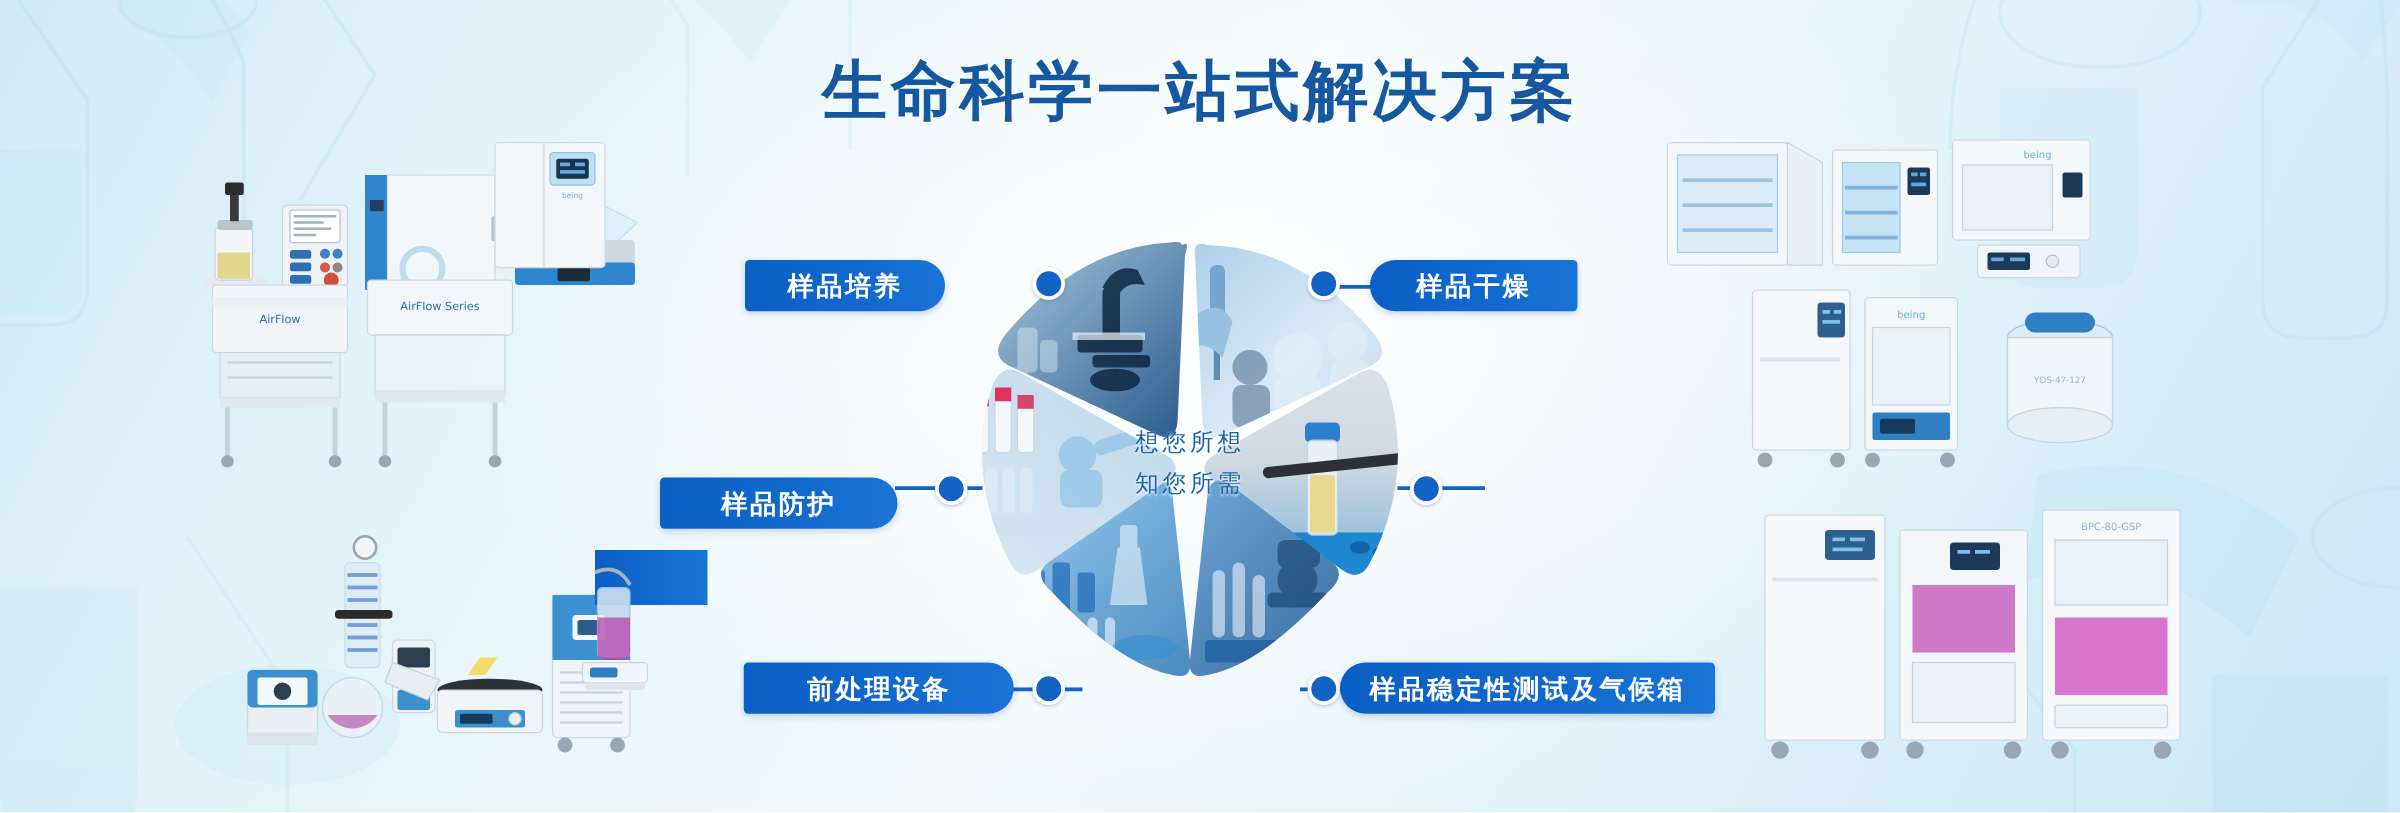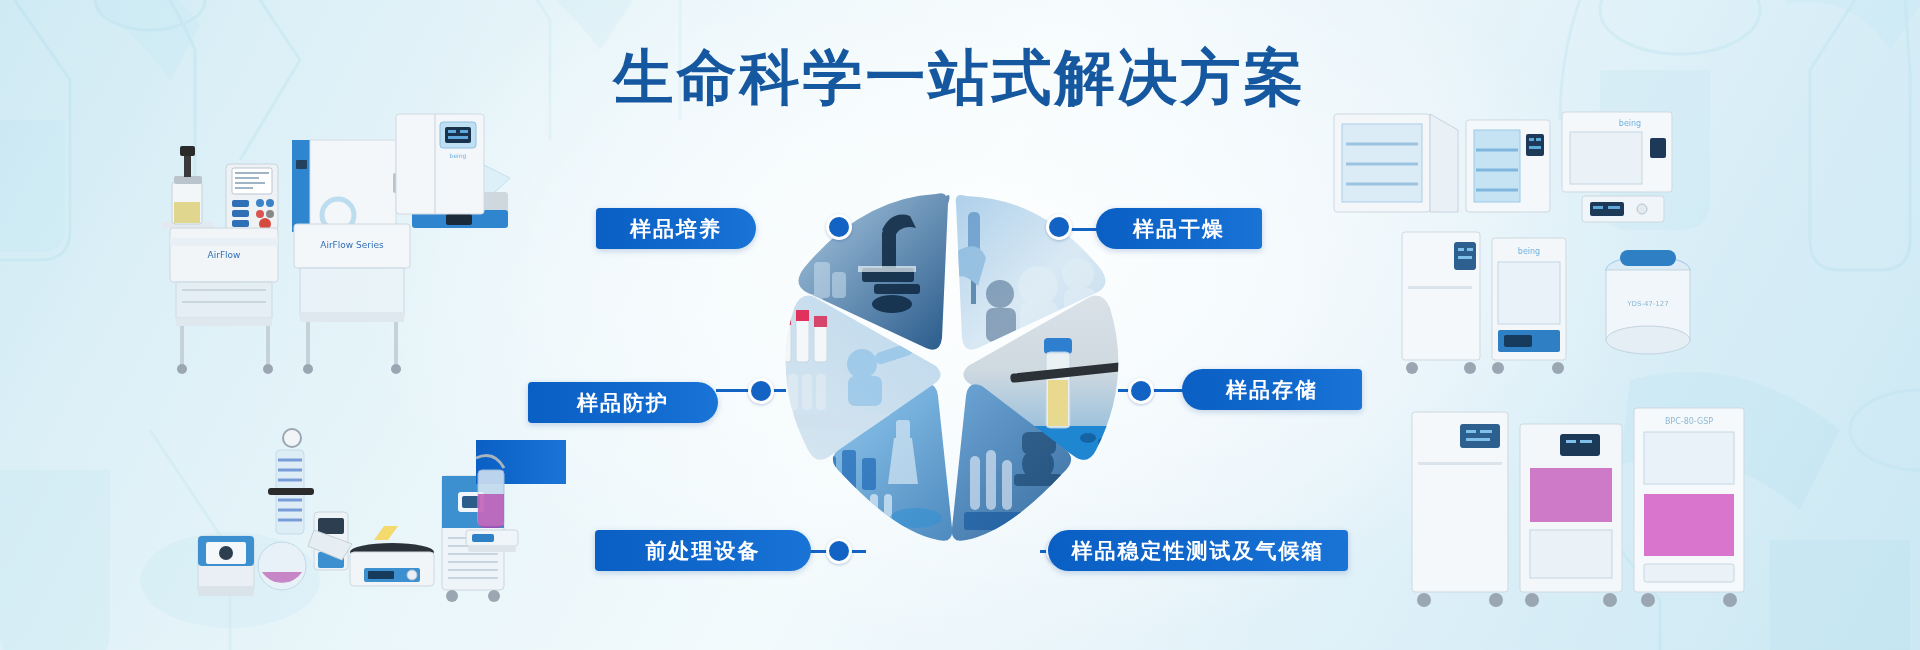--- a/index.html
+++ b/index.html
@@ -26,21 +26,21 @@
   .wm-tr { right: -40px; top: -80px; }
   .wm-bl { left: -30px; bottom: -90px; }
   .wm-br { right: -70px; bottom: -110px; }
   .wm-tc { left: 430px; top: -120px; opacity:.30; }
 
   
   .title {
     position: absolute;
     left: 0; right: 0; top: 38px;
     text-align: center;
-    font-size: 60px;
+    font-size: 52px;
     letter-spacing: 3px;
     font-weight: 700;
     color: #15589f;
     text-shadow: 0 1px 0 rgba(255,255,255,.55);
     white-space: nowrap;
     font-family: "DejaVu Sans", "Liberation Sans", sans-serif;
   }
 
   
   .flower {
@@ -659,45 +659,46 @@
         <g fill="#86bde6" opacity=".6">
           <circle cx="92" cy="176" r="15"></circle>
             <rect x="78" y="188" width="34" height="30" rx="7"></rect>
           <rect x="104" y="166" width="38" height="12" rx="5" transform="rotate(-18 104 166)"></rect>
         </g>
         <rect x="0" y="226" width="170" height="14" fill="#cfe0ed" opacity=".8"></rect>
       </g>
     </svg>
   </div>
 
+  <div class="center-text">
+    <span>想您所想</span>
+    <span>知您所需</span>
+  </div>
 
   <div class="node" style="left:826px; top:214px;"></div>
   <div class="node" style="left:1046px; top:214px;"></div>
   <div class="node" style="left:748px; top:378px;"></div>
   <div class="node" style="left:1128px; top:378px;"></div>
   <div class="node" style="left:826px; top:538px;"></div>
   <div class="node" style="left:1046px; top:538px;"></div>
 
   <div class="pill left" style="left:596px; top:208px; width:160px;">
     <span>样品培养</span>
   </div>
 
   <div class="pill right" style="left:1096px; top:208px; width:166px;text-align:center;">
     <span>样品干燥</span>
   </div>
 
   <div class="pill left" style="left:528px; top:369px; width:190px;margin-top:13px;">
     <span>样品防护</span>
   </div>
 
-  <div class="pill right" style="left:1182px; top:369px; width:180px;">
-    <span>样品存储</span>
-  </div>
 
   <div class="pill left" style="left:595px; top:530px; width:216px;">
     <span>前处理设备</span>
   </div>
 
-  <div class="pill right" style="left:1048px; top:530px; width:300px;text-align:right;">
+  <div class="pill right" style="left:1072px; top:530px; width:300px;text-align:right;">
     <span>样品稳定性测试及气候箱</span>
   </div>
 
 </div>
 
 </body></html>

